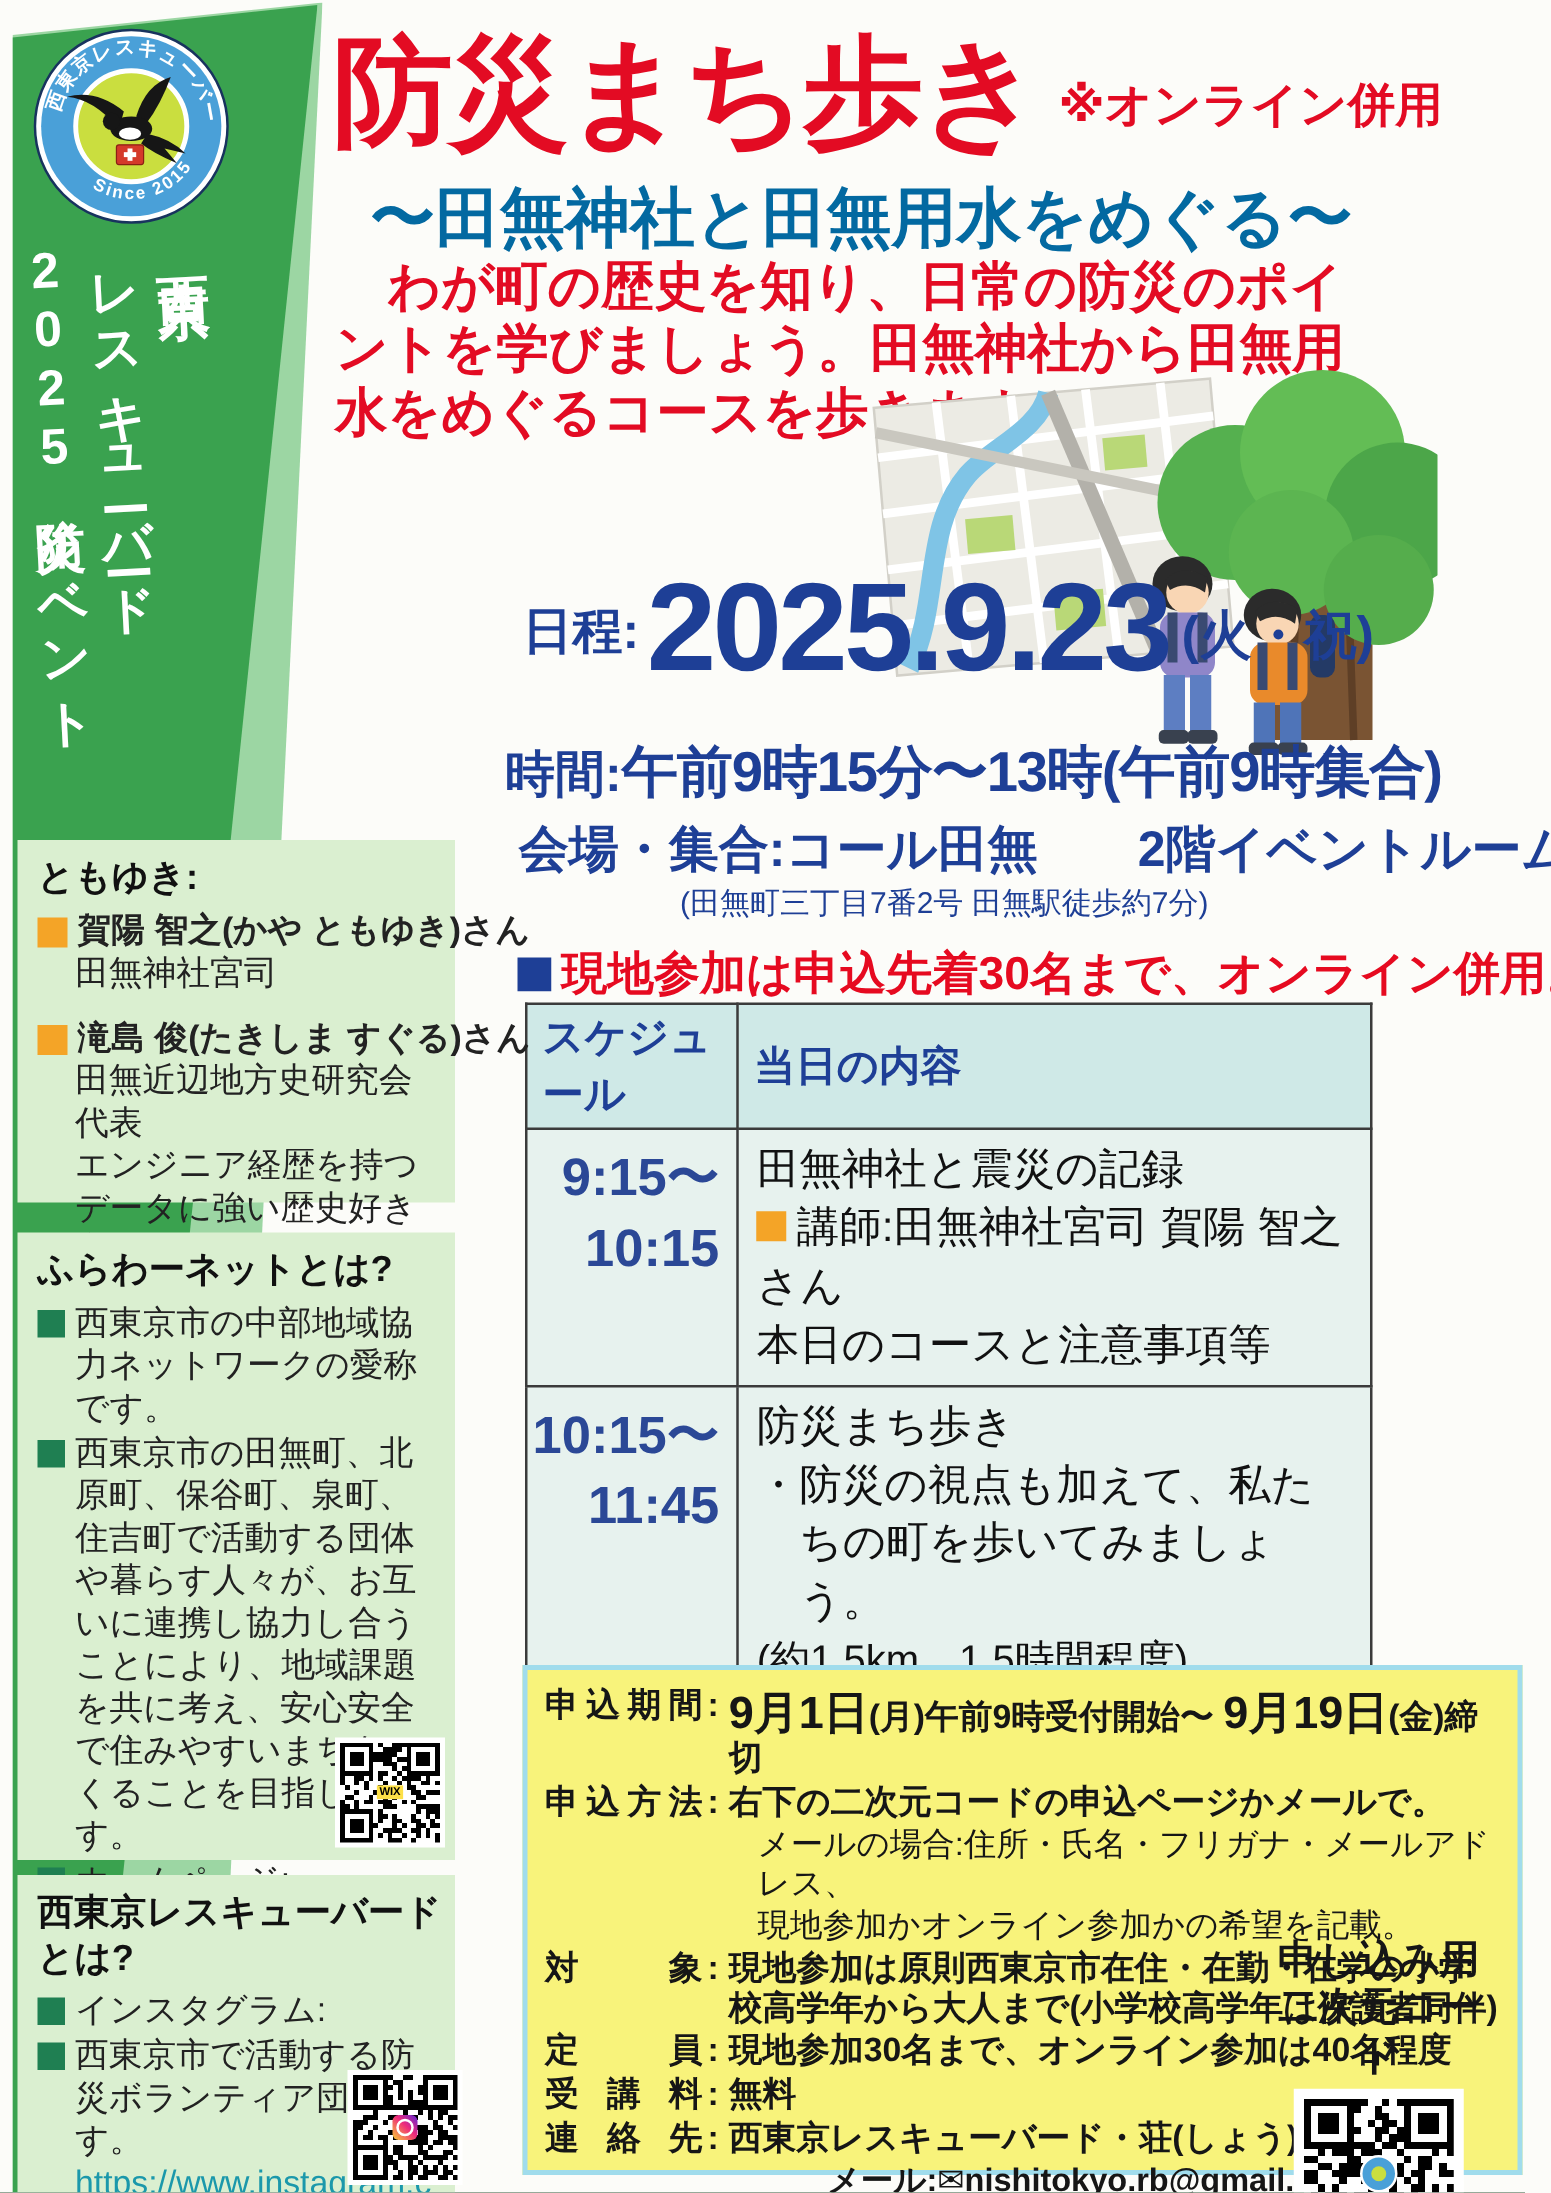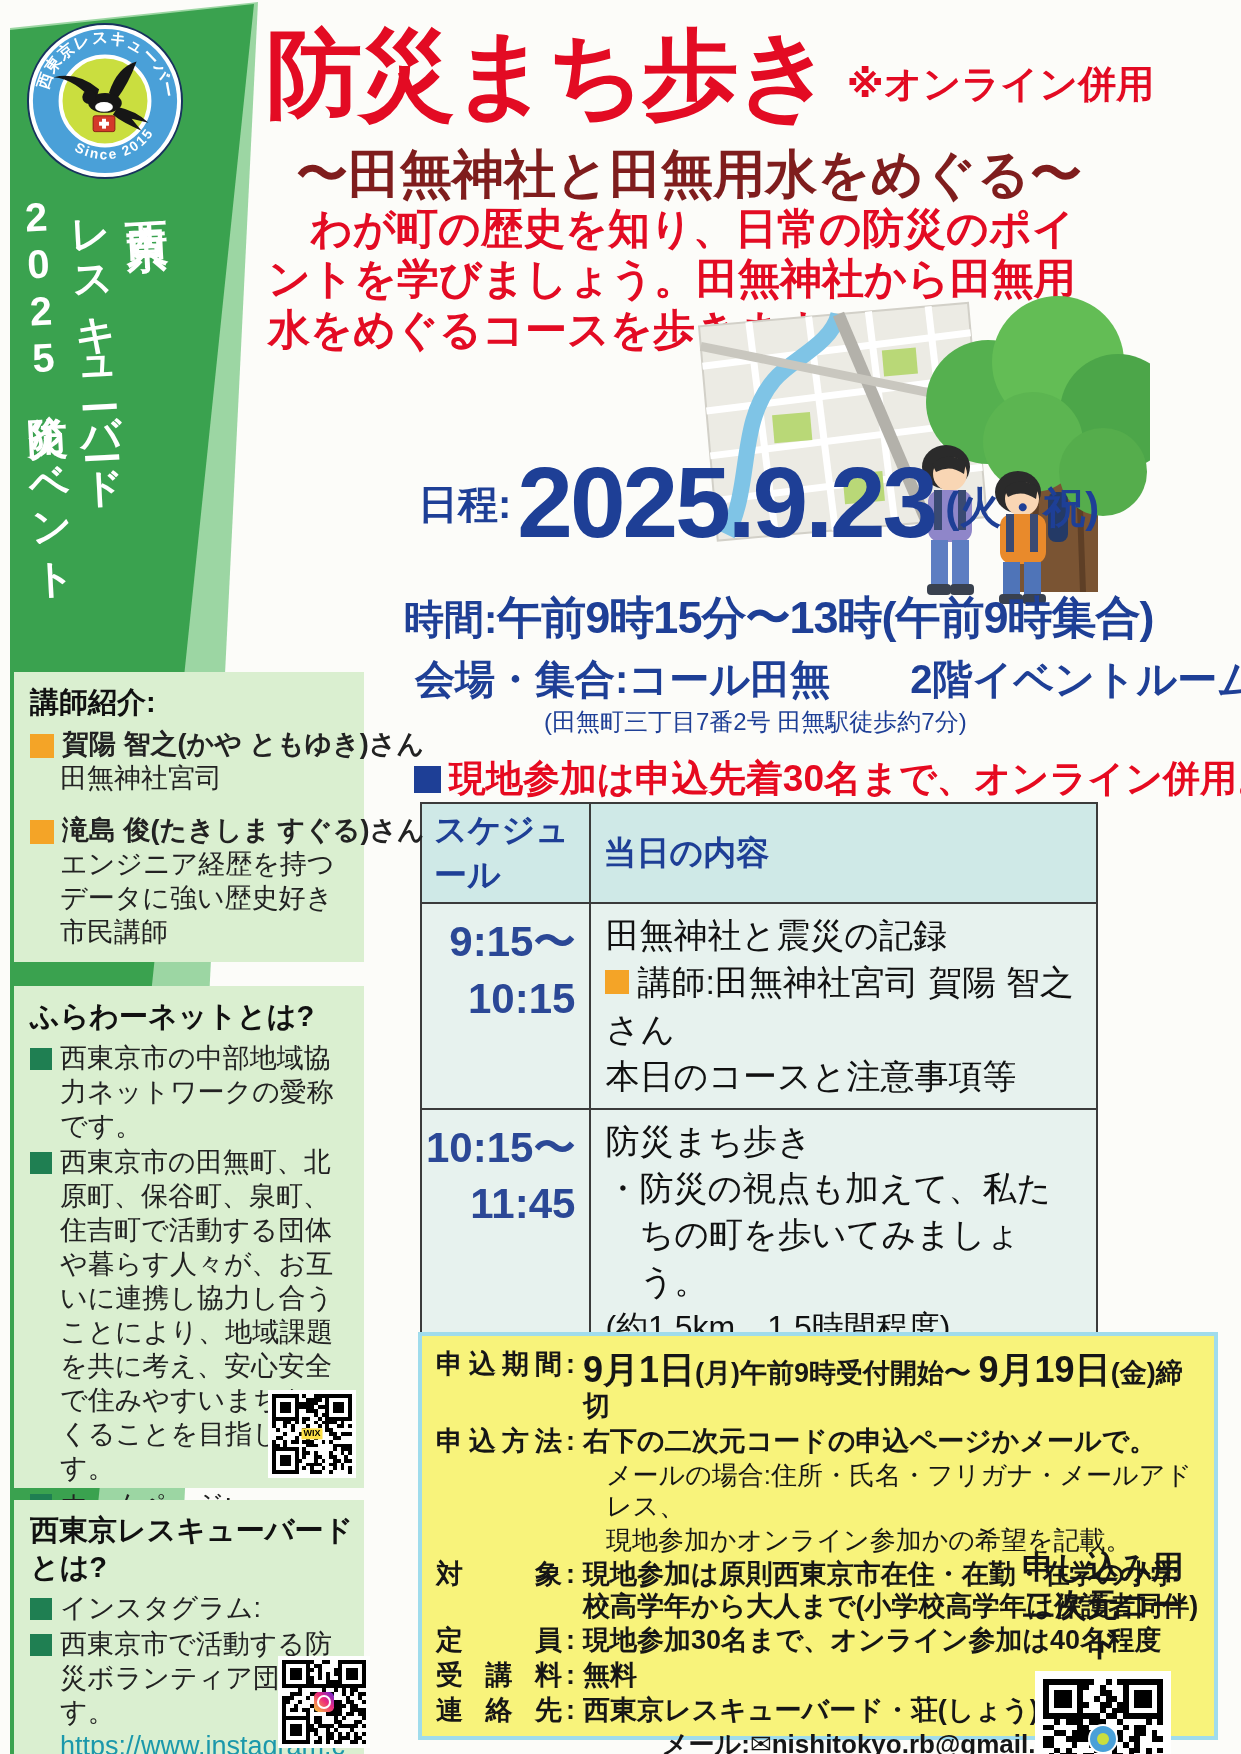--- a/index.html
+++ b/index.html
@@ -21,21 +21,21 @@
     color:#fff;font-weight:bold;transform:rotate(-3deg);transform-origin:top left;
     letter-spacing:3px;
   }
   .vcol{margin-left:12px;font-size:40px;line-height:1.05;}
   .vcol:first-child{font-size:42px;}
 
   
   .title-row{position:absolute;left:266px;top:26px;display:flex;align-items:flex-end;gap:16px;white-space:nowrap;}
   .main-title{font-size:96px;font-weight:900;color:#e30b23;letter-spacing:-3px;line-height:1;}
   .title-note{font-size:38px;font-weight:700;color:#e30b23;padding-bottom:12px;}
-  .subtitle{position:absolute;left:296px;top:140px;font-size:52px;font-weight:900;color:#7f1d1d;white-space:nowrap;}
+  .subtitle{position:absolute;left:296px;top:140px;font-size:52px;font-weight:900;color:#0369a1;white-space:nowrap;}
   .lead{position:absolute;left:268px;top:204px;width:818px;font-size:42px;line-height:1.2;
     font-weight:900;color:#e30b23;text-indent:42px;}
 
   
   .illu{position:absolute;left:688px;top:292px;width:462px;height:312px;}
 
   
   .navy{color:#1e3f96;}
   .date-row{position:absolute;left:418px;top:452px;display:flex;align-items:flex-end;white-space:nowrap;}
   .date-label{font-size:40px;font-weight:900;padding-bottom:20px;}
@@ -269,31 +269,32 @@
       <td class="td-body">
         <div>田無用水の歴史</div>
         <div><span class="sq-orange"></span><span>講師:滝島 俊さん</span></div>
         <div>参加メンバーで振り返り</div>
       </td>
     </tr>
   </tbody>
     </table>
 
   <div class="sbox box1">
-    <div class="sbox-h">講師紹介:</div>
+    <div class="sbox-h">ともゆき:</div>
     <div class="s-item">
       <span class="sq-orange"></span>
       <span class="s-name">賀陽 智之(かや ともゆき)さん</span>
     </div>
     <div class="s-sub">田無神社宮司</div>
     <div class="s-gap"></div>
     <div class="s-item">
       <span class="sq-orange"></span>
       <span class="s-name">滝島 俊(たきしま すぐる)さん</span>
     </div>
+    <div class="s-sub">田無近辺地方史研究会代表</div>
     <div class="s-sub">エンジニア経歴を持つデータに強い歴史好き市民講師</div>
   </div>
 
   <div class="sbox box2">
     <div class="sbox-h">ふらわーネットとは?</div>
     <div class="s-item">
       <span class="sq-green"></span>
       <span>西東京市の中部地域協力ネットワークの愛称です。</span>
     </div>
     <div class="s-item">

